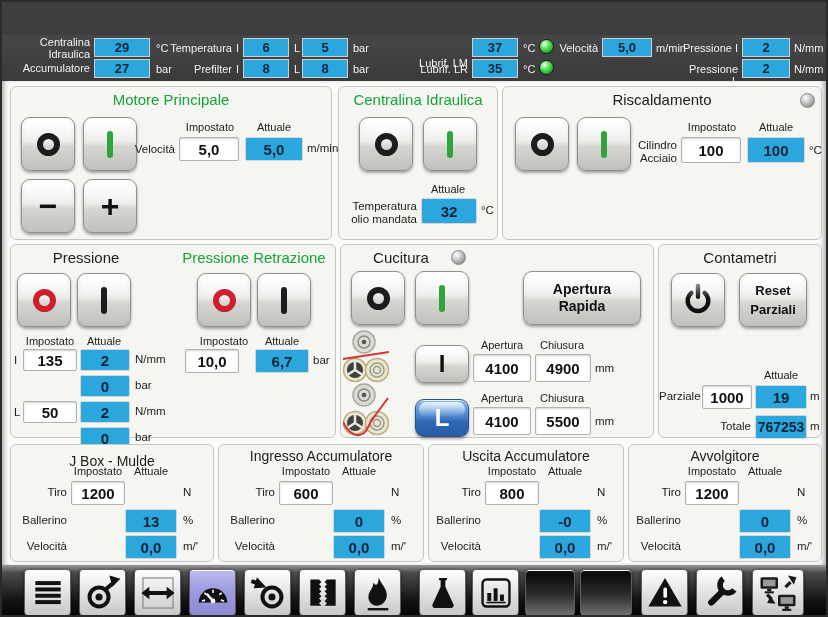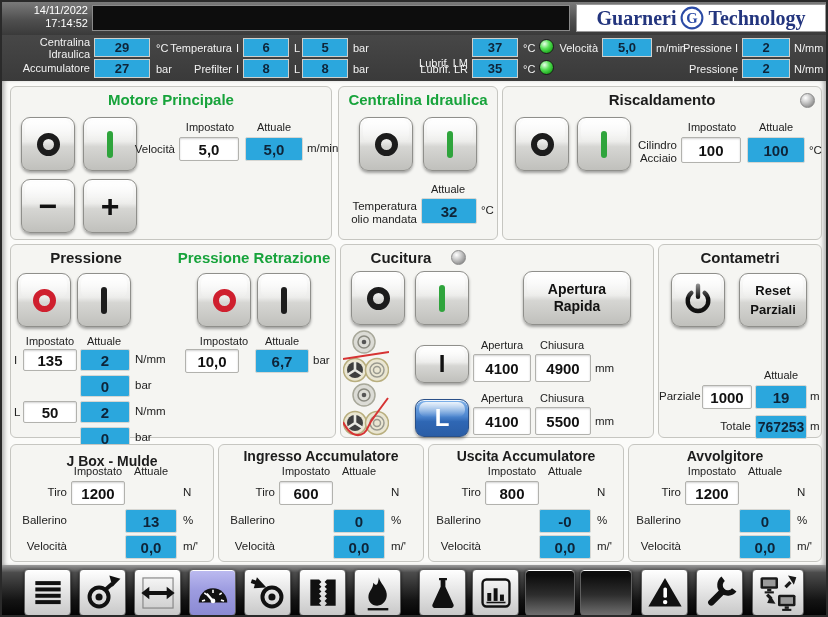--- a/index.html
+++ b/index.html
@@ -23,21 +23,21 @@
   .r{text-align:right;}
   .sf{position:absolute;height:19px;background:#2ba7dd;border:1px solid #cfcfcb;
     color:#0e2438;font-weight:bold;font-size:13px;display:flex;align-items:center;justify-content:center;}
   .led{position:absolute;width:15px;height:15px;border-radius:50%;}
   .led.green{background:radial-gradient(circle at 35% 30%,#eaffea,#55e055 40%,#119a11 85%);border:1px solid #1c1c1c;}
   .led.gray{background:radial-gradient(circle at 35% 30%,#ffffff,#cfcfcf 35%,#8c8c8c 80%);border:1px solid #8a8a8a;}
   
   .main{position:absolute;left:0;top:79px;width:100%;height:484px;background:#fbfbf9;
     box-shadow:inset 5px 0 5px -3px rgba(0,0,0,.35), inset -5px 0 5px -3px rgba(0,0,0,.35);}
   .panel{position:absolute;background:#f5f5f2;border:1px solid #c6c6c1;border-radius:6px;}
-  .ptitle{position:absolute;top:4px;left:0;width:100%;text-align:center;font-weight:bold;
+  .ptitle{position:absolute;top:4px;left:0;width:100%;text-align:center;font-weight:normal;
     font-size:15px;color:#1c1c1c;}
   .t-green{color:#17a33b;}
   .hdr{position:absolute;font-size:11px;color:#222;text-align:center;}
   .plabel{position:absolute;font-size:11.5px;color:#222;line-height:13px;}
   .ulabel{position:absolute;font-size:11.5px;color:#222;}
   .fset,.fact{position:absolute;height:24px;border-radius:2px;font-weight:bold;font-size:15px;
     display:flex;align-items:center;justify-content:center;}
   .fset{background:#fff;border:1px solid #b2b2ae;box-shadow:inset 0 1px 2px rgba(0,0,0,.18);color:#111;}
   .fact{background:#2ba7dd;border:1px solid #d6d6d2;color:#0e2438;}
   
@@ -63,37 +63,20 @@
     display:flex;align-items:center;justify-content:center;}
   .tbtn.active{background:linear-gradient(180deg,#bcbbf0,#9d9ce0 45%,#8b8ad3);}
   .tbtn.dark{background:linear-gradient(180deg,#0d0d0d 12%,#2d2d2d 55%,#6f6f6f);}
   svg{display:block;}
 </style>
 </head>
 <body>
 
 <div class="screen">
 
-  <div class="header">
-    <div class="datetime">
-      <div>14/11/2022</div>
-      <div>17:14:52</div>
-    </div>
-    <div class="msgbox"></div>
-    <div class="logo">
-      <span class="word">Guarneri</span>
-      <span>
-        <svg viewBox="0 0 30 30" width="26" height="26">
-          <circle cx="15" cy="15" r="12" fill="none" stroke="#2b4ba6" stroke-width="2.4"></circle>
-          <text x="15" y="21" text-anchor="middle" font-family="Liberation Serif, serif" font-size="17" font-weight="bold" fill="#2b4ba6">G</text>
-        </svg>
-      </span>
-      <span class="word">Technology</span>
-    </div>
-  </div>
 
   <div class="statusbar">
     <div class="slab r" style="left:6px;top:1px;width:82px">
       <div>Centralina</div>
         <div>Idraulica</div>
     </div>
     <div class="sf" style="left:92px;top:3px;width:56px">29</div>
     <span class="slab" style="left:154px;top:7px">°C</span>
 
     <div class="slab r" style="left:6px;top:27px;width:82px">Accumulatore</div>
@@ -238,21 +221,21 @@
 
     <div class="panel" style="left:338px;top:163px;width:314px;height:194px">
       <div class="ptitle" style="width:120px">Cucitura</div>
       <div class="led gray" style="left:110px;top:5px"></div>
       <div class="btn3d" style="left:10px;top:26px;width:54px;height:54px">
         <span class="sym-o"></span>
         </div>
       <div class="btn3d" style="left:74px;top:26px;width:54px;height:54px">
         <span class="sym-i"></span>
         </div>
-      <div class="btn3d" style="left:182px;top:26px;width:108px;height:54px">
+      <div class="btn3d" style="left:182px;top:26px;width:118px;height:54px">
         <span class="btnlabel" style="width:80px">Apertura Rapida</span>
         </div>
 
       <div style="position:absolute;left:2px;top:84px">
         <svg viewBox="0 0 46 58" width="46" height="58">
           <circle cx="21" cy="13" r="11" fill="#dcdcd6" stroke="#a8a89a" stroke-width="1.5"></circle>
           <circle cx="21" cy="13" r="6" fill="none" stroke="#8a8a80" stroke-width="1.5"></circle>
           <circle cx="21" cy="13" r="2.3" fill="#555"></circle>
           <circle cx="12" cy="41" r="11.5" fill="#eae6d2" stroke="#b8ae7e" stroke-width="1.5"></circle>
           <circle cx="12" cy="41" r="8" fill="#3f3f3f"></circle>

